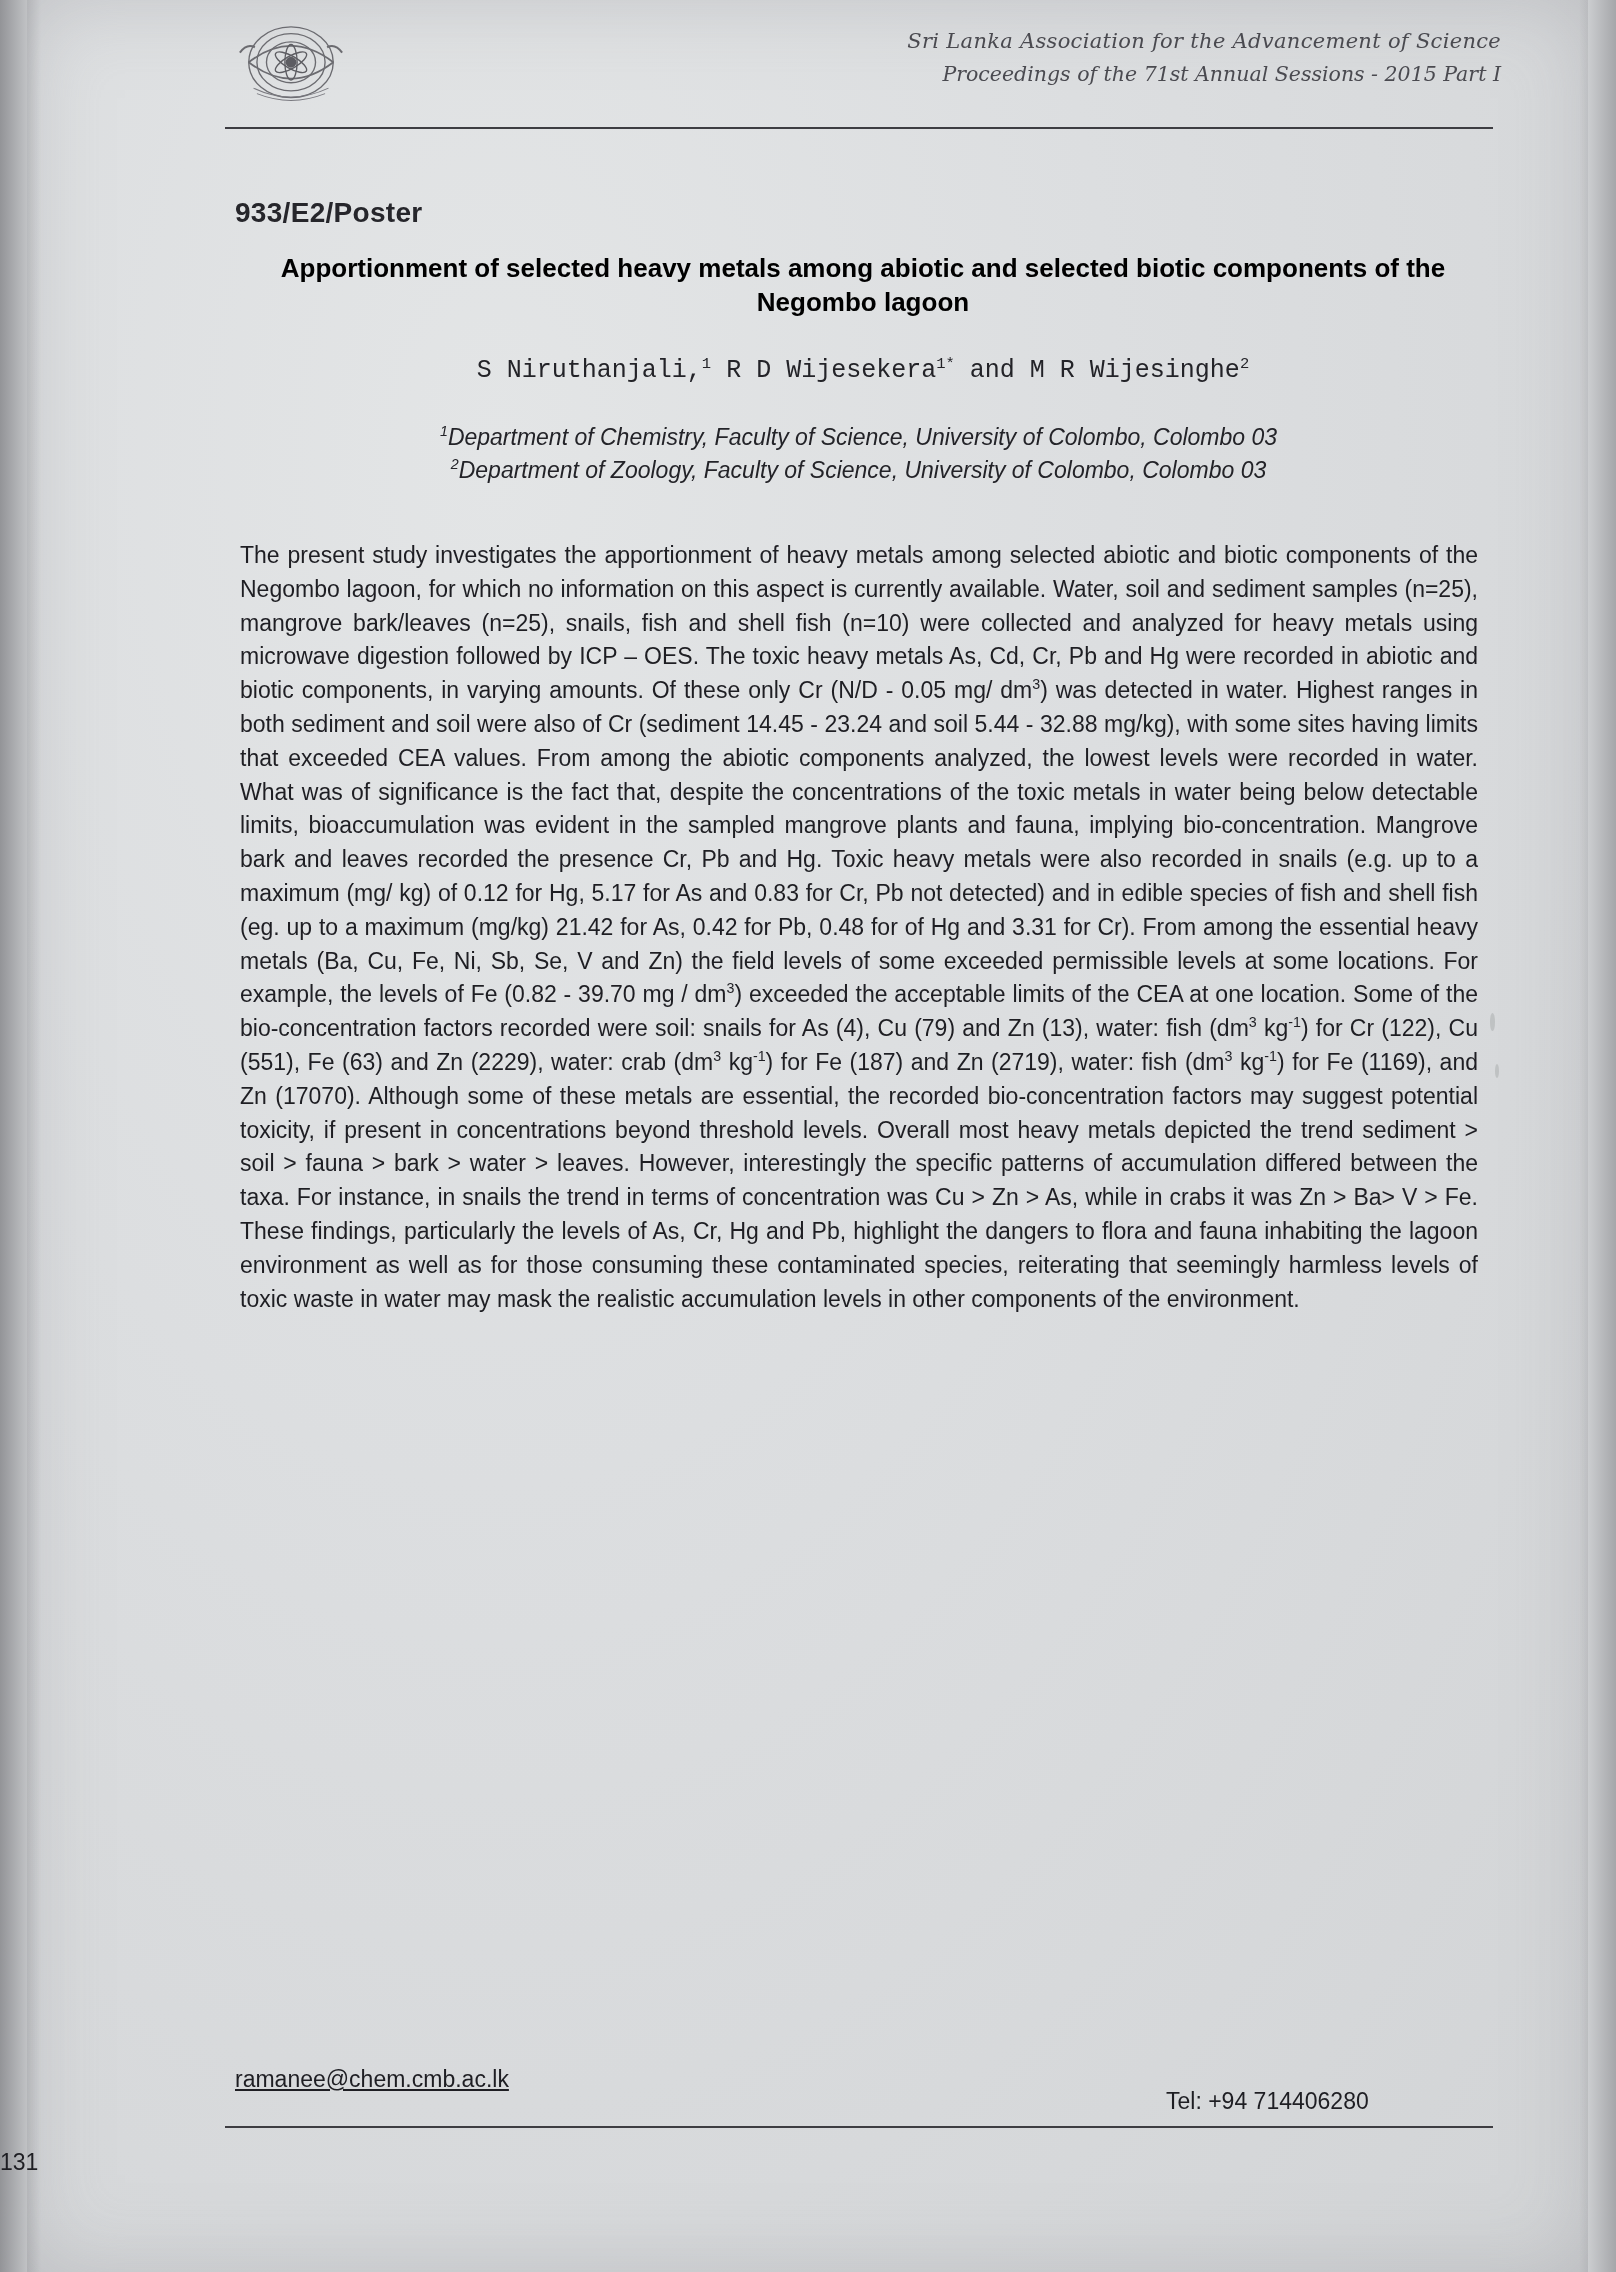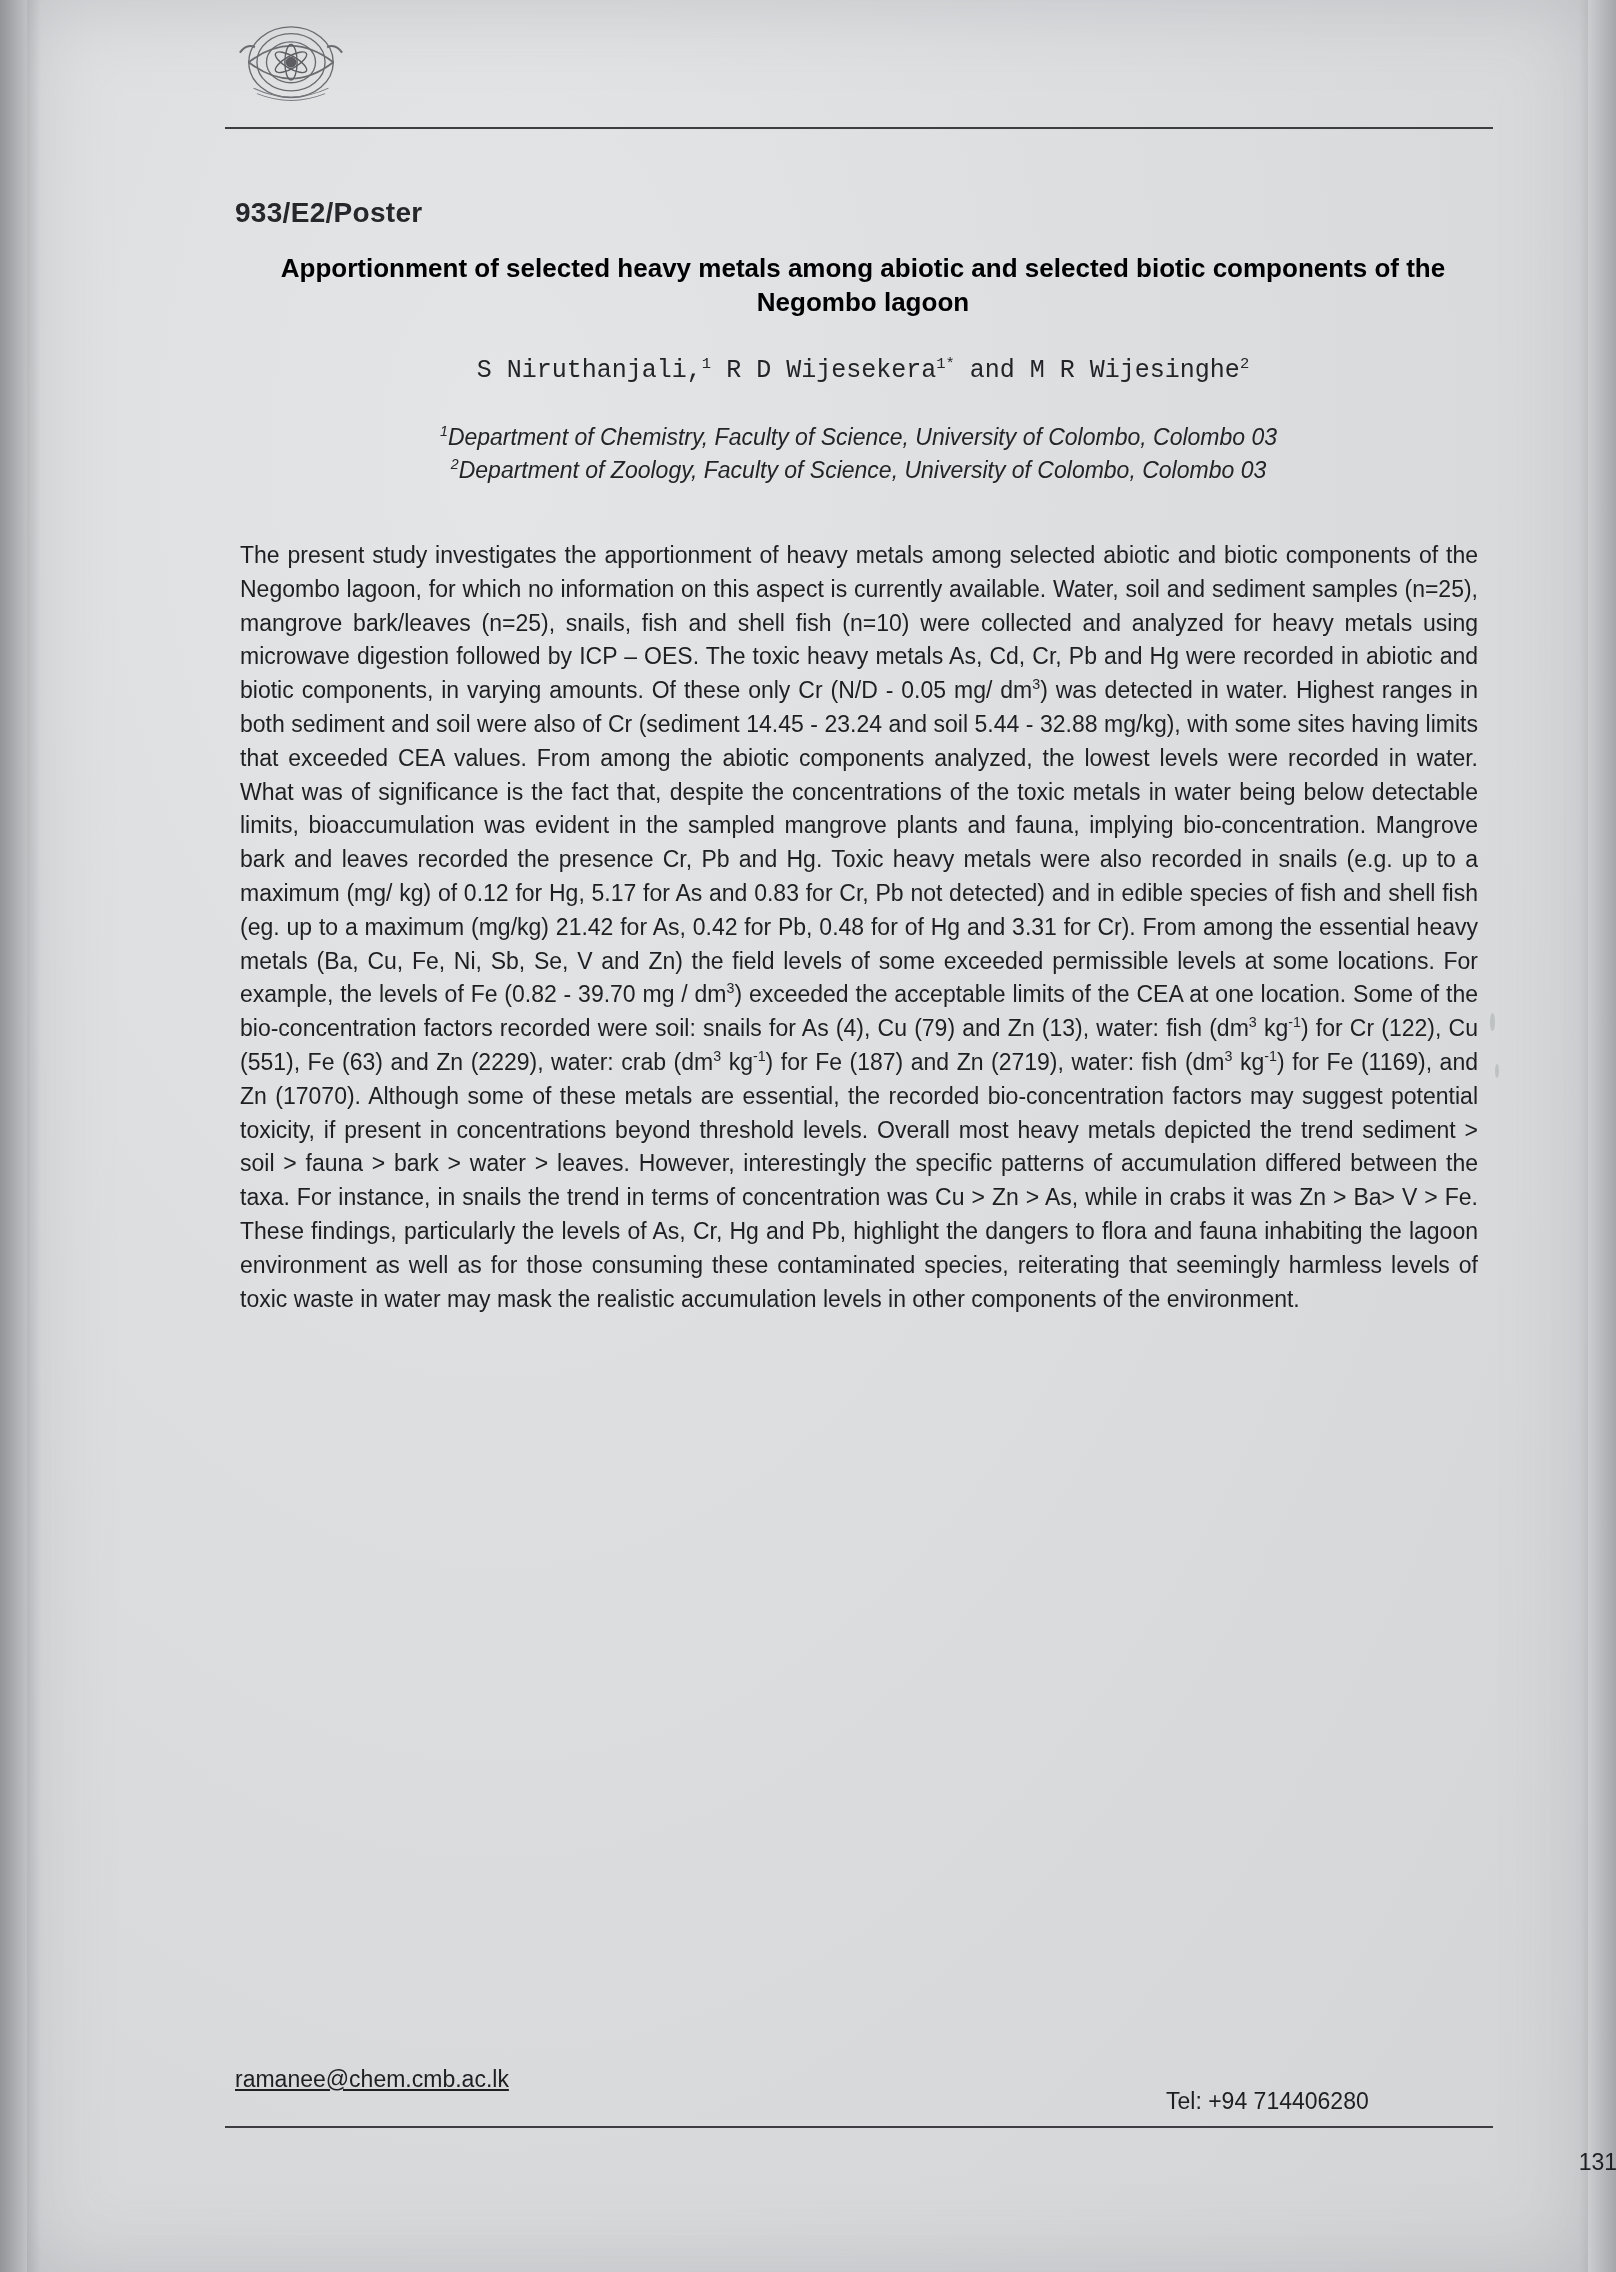--- a/index.html
+++ b/index.html
@@ -176,21 +176,21 @@
     top: 2126px;
     width: 1268px;
     height: 2px;
     background: #3d3d42;
   }
   .page-number {
     position: absolute;
     left: 0px;
     top: 2149px;
     width: 1617px;
-    text-align: right;
+    text-align: left;
     font-size: 23px;
     color: #1e1e23;
   }
   .speck {
     position: absolute;
     background: #b9bbbd;
     border-radius: 50%;
     opacity: 0.8;
   }
 </style>
@@ -223,20 +223,24 @@
             <circle cx="95" cy="62" r="8"></circle>
             <ellipse cx="95" cy="62" rx="26" ry="9" fill="none" stroke="#5d5d62" stroke-width="2" transform="rotate(30 95 62)"></ellipse>
             <ellipse cx="95" cy="62" rx="26" ry="9" fill="none" stroke="#5d5d62" stroke-width="2" transform="rotate(-30 95 62)"></ellipse>
             <ellipse cx="95" cy="62" rx="26" ry="9" fill="none" stroke="#5d5d62" stroke-width="2" transform="rotate(90 95 62)"></ellipse>
           </g>
           <g stroke="#7a7a80" stroke-width="1.5" fill="none">
             <path d="M40 100 q55 26 110 0"></path>
             <path d="M45 108 q50 20 100 0"></path>
           </g>
         </svg>
+      </div>
+      <div class="header-lines">
+        <div class="header-line1">Sri Lanka Association for the Advancement of Science</div>
+        <div class="header-line2">Proceedings of the 71st Annual Sessions - 2015 Part I</div>
       </div>
     </div>
     <div class="rule"></div>
 
     <div class="poster-id">933/E2/Poster</div>
 
     <div class="title">Apportionment of selected heavy metals among abiotic and selected biotic components of the Negombo lagoon</div>
 
     <div class="authors">
       S Niruthanjali,<sup>1</sup> R D Wijesekera<sup>1*</sup> and M R Wijesinghe<sup>2</sup>

